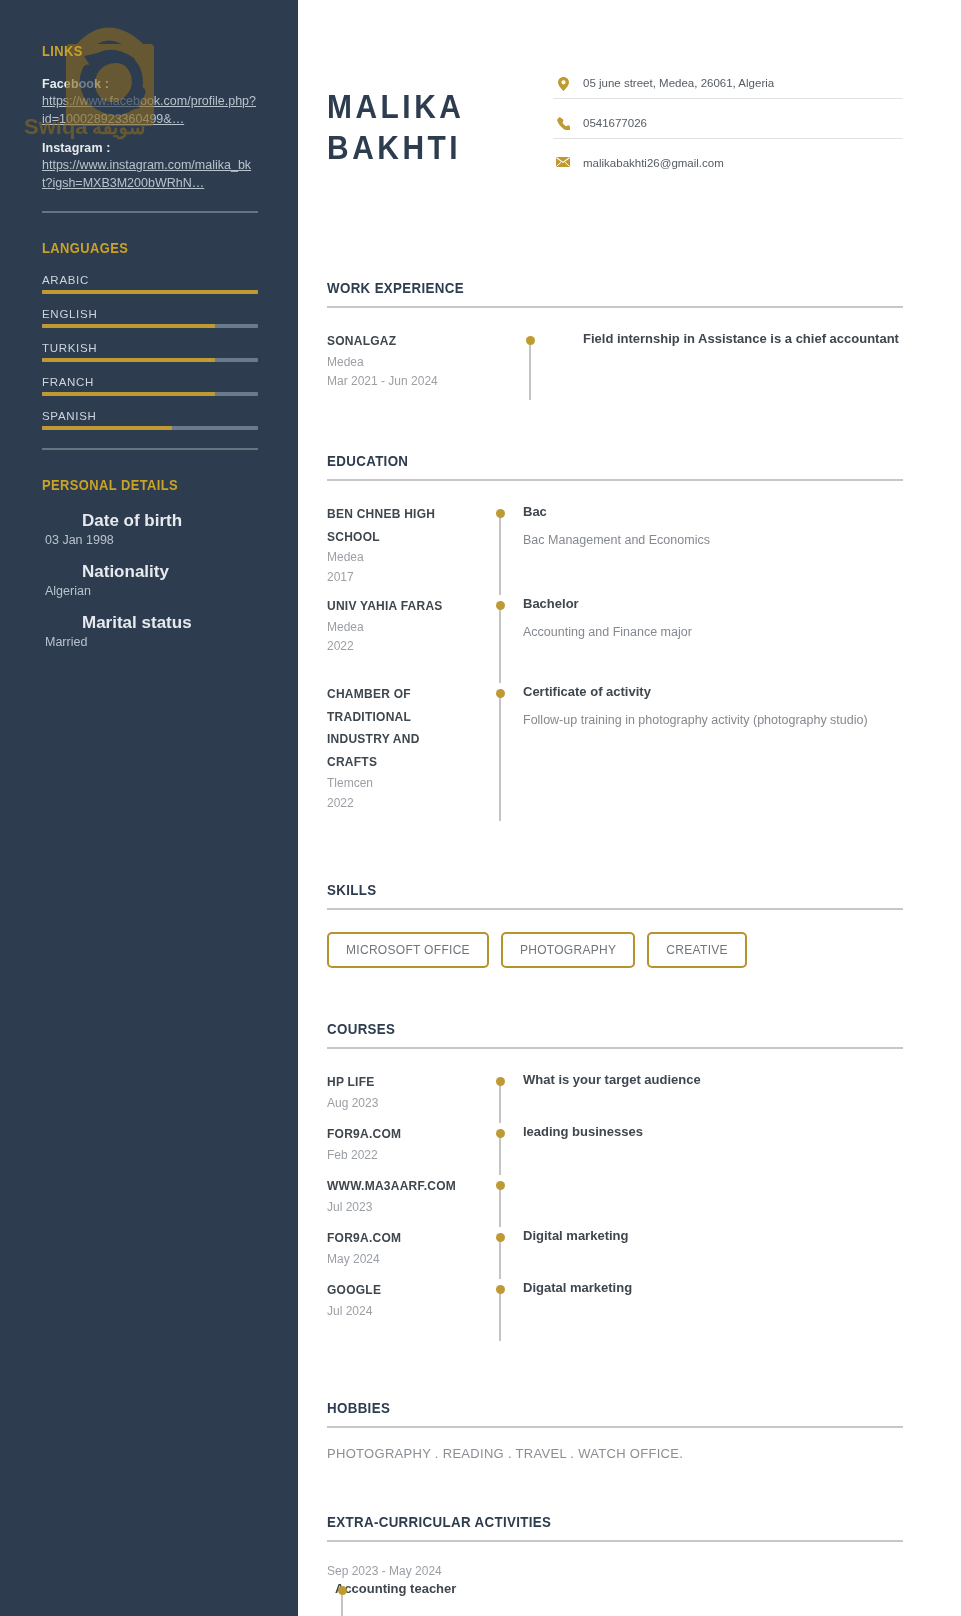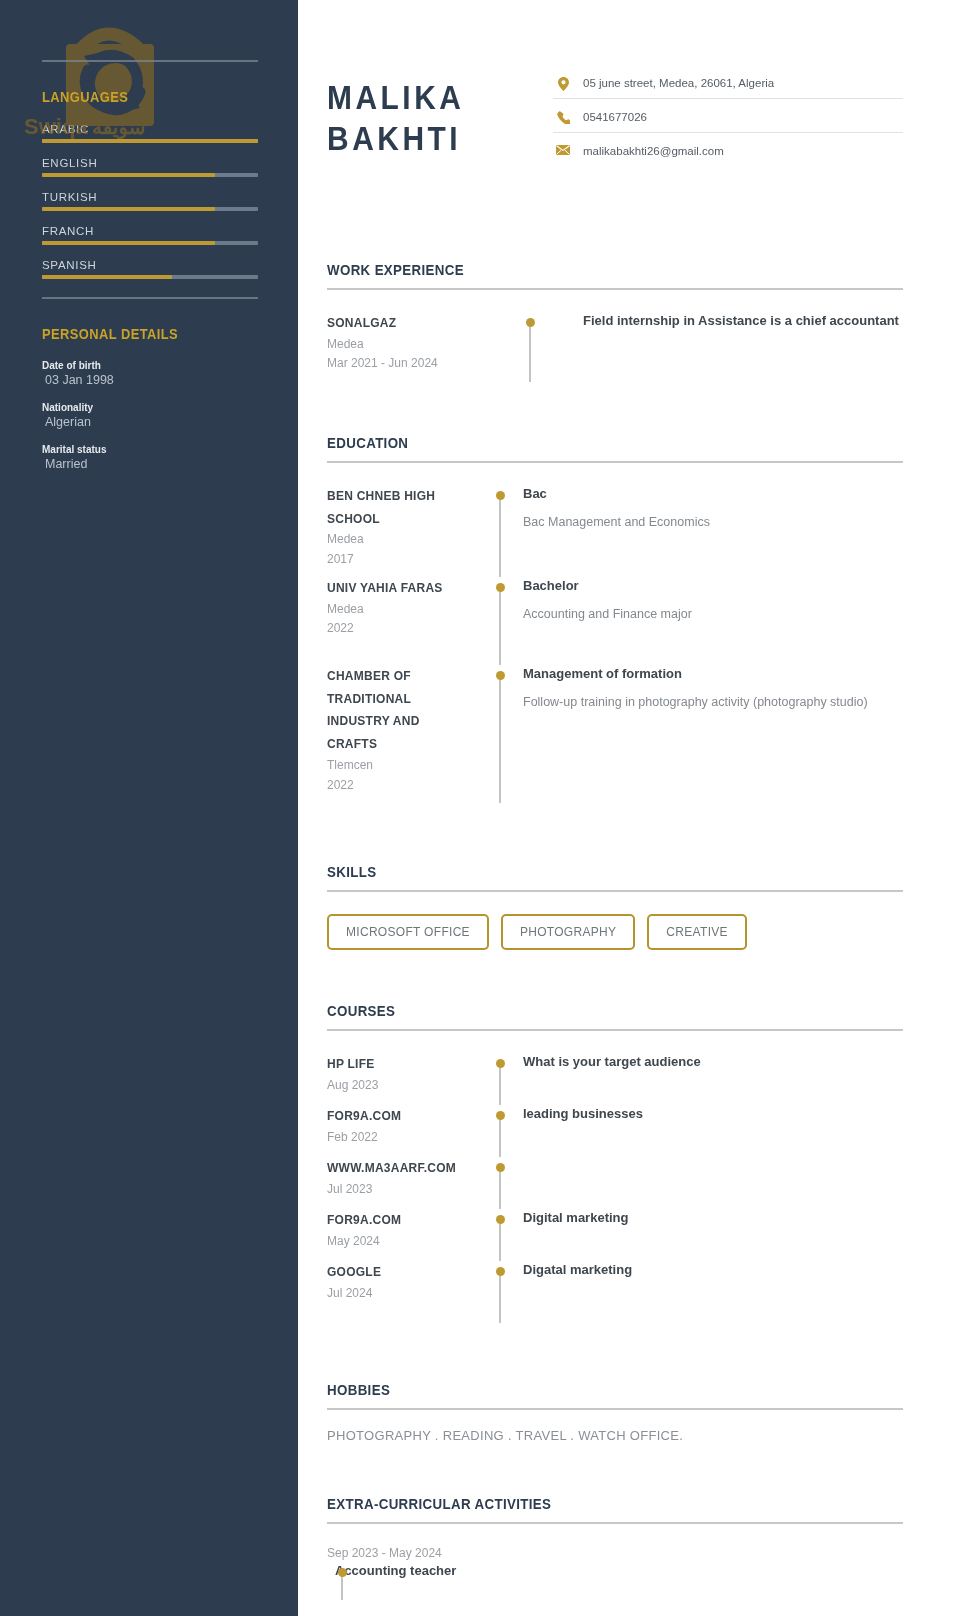--- a/index.html
+++ b/index.html
@@ -88,24 +88,25 @@
   .lang-fill {
     position: absolute;
     left: 0; top: 0; bottom: 0;
     background: #bf9a33;
     border-radius: 1px;
   }
 
   .pd-group { margin-bottom: 15px; }
 
   .pd-label {
-    font-size: 10px;
+    font-size: 17px;
     font-weight: bold;
     color: #e6eaee;
     margin-bottom: 2px;
+    margin-left: 40px;
   }
 
   .pd-value {
     font-size: 12.5px;
     color: #b9c3cd;
     padding-left: 3px;
   }
 
   
   .watermark {
@@ -143,21 +144,21 @@
     transform-origin: left top;
   }
 
   .contact-col { width: 350px; padding-top: 16px; }
 
   .contact-row {
     display: flex;
     align-items: flex-start;
     padding-bottom: 7px;
     border-bottom: 1px solid #e2e2e2;
-    margin-bottom: 11px;
+    margin-bottom: 17px;
   }
   .contact-row:last-child { border-bottom: none; }
 
   .contact-icon {
     width: 20px;
     min-width: 20px;
     color: #bf9a33;
     display: flex;
     align-items: center;
     justify-content: center;
@@ -286,20 +287,33 @@
       <rect x="48" y="22" width="88" height="82" rx="4" fill="#8a6a22"></rect>
       <path d="M64 26 q26 -28 56 0" stroke="#8a6a22" stroke-width="13" fill="none" stroke-linecap="round"></path>
       <path d="M112 40 a26 26 0 1 0 10 30" stroke="#2d3c4e" stroke-width="11" fill="none" stroke-linecap="round"></path>
       <path d="M70 48 a26 26 0 1 0 12 -12" stroke="#2d3c4e" stroke-width="11" fill="none" stroke-linecap="round"></path>
       <polygon points="66,34 84,30 76,50" fill="#2d3c4e"></polygon>
       <polygon points="122,86 104,90 112,70" fill="#2d3c4e"></polygon>
       <text x="6" y="112" font-family="Liberation Sans, sans-serif" font-size="22" font-weight="bold" fill="#8a6a22">Swiqa</text>
       <text x="74" y="112" font-family="Liberation Sans, sans-serif" font-size="20" font-weight="bold" fill="#8a6a22">سويقة</text>
     </svg>
 
+    <div>
+      <div class="side-heading">LINKS</div>
+
+      <div class="link-block">
+        <div class="link-label">Facebook :</div>
+        <a class="link-url" href="#">https://www.facebook.com/profile.php?id=100028923360499&amp;…</a>
+      </div>
+
+      <div class="link-block">
+        <div class="link-label">Instagram :</div>
+        <a class="link-url" href="#">https://www.instagram.com/malika_bkt?igsh=MXB3M200bWRhN…</a>
+      </div>
+    </div>
 
     <div class="side-divider"></div>
 
     <div>
       <div class="side-heading">LANGUAGES</div>
 
       <div class="lang-row">
         <div class="lang-name">ARABIC</div>
         <div class="lang-track">
           <div class="lang-fill" style="width: 100%;"></div>
@@ -457,21 +471,21 @@
         <div class="tl-left">
           <div class="tl-org">CHAMBER OF TRADITIONAL INDUSTRY AND CRAFTS</div>
           <div class="tl-meta">Tlemcen</div>
           <div class="tl-meta">2022</div>
         </div>
         <div class="tl-mid">
           <div class="tl-line" style="height:128px;"></div>
           <div class="tl-dot"></div>
         </div>
         <div class="tl-right">
-          <div class="tl-title">Management of formation</div>
+          <div class="tl-title">Certificate of activity</div>
           <div class="tl-desc">Follow-up training in photography activity (photography studio)</div>
         </div>
       </div>
     </section>
 
     <section class="section" style="margin-bottom:52px;">
       <div class="section-title">SKILLS</div>
       <div class="section-rule"></div>
 
       <div class="skill-tags">

